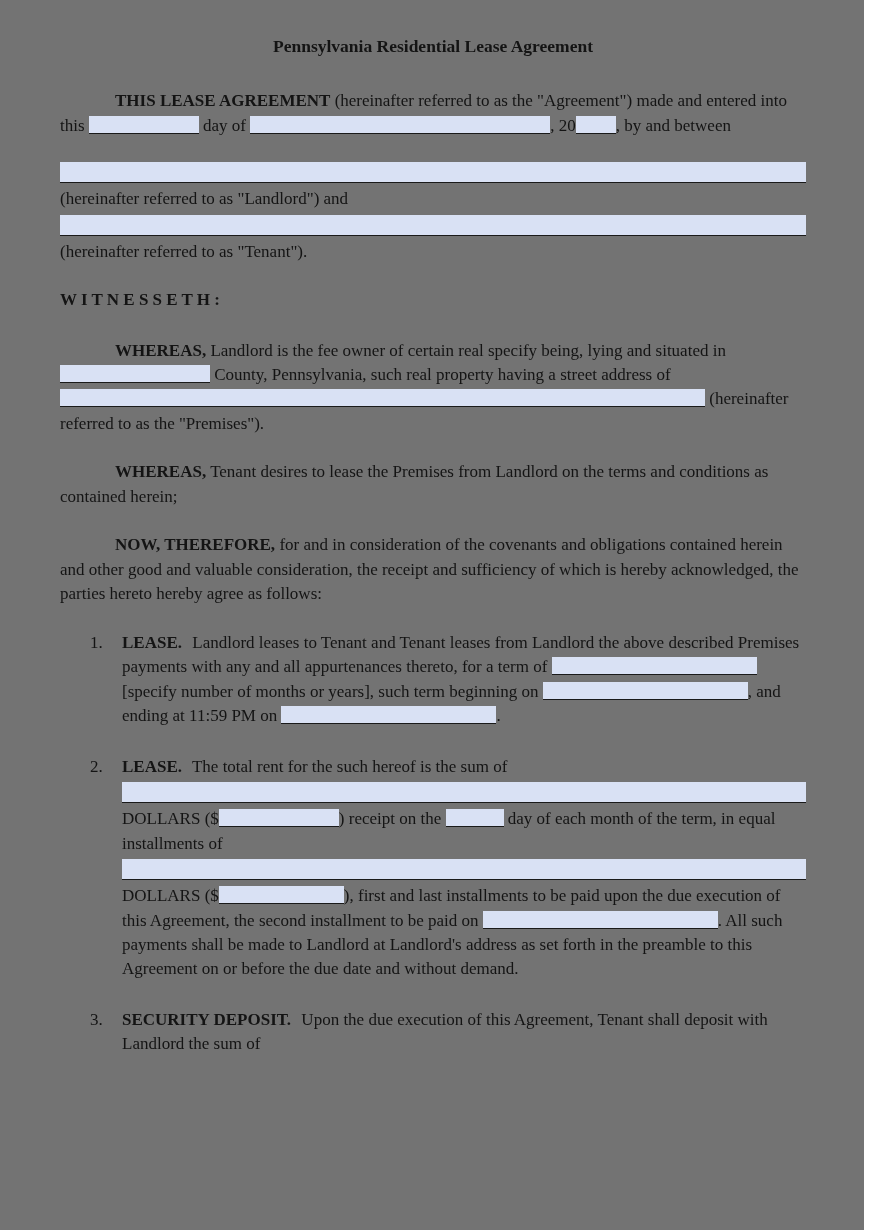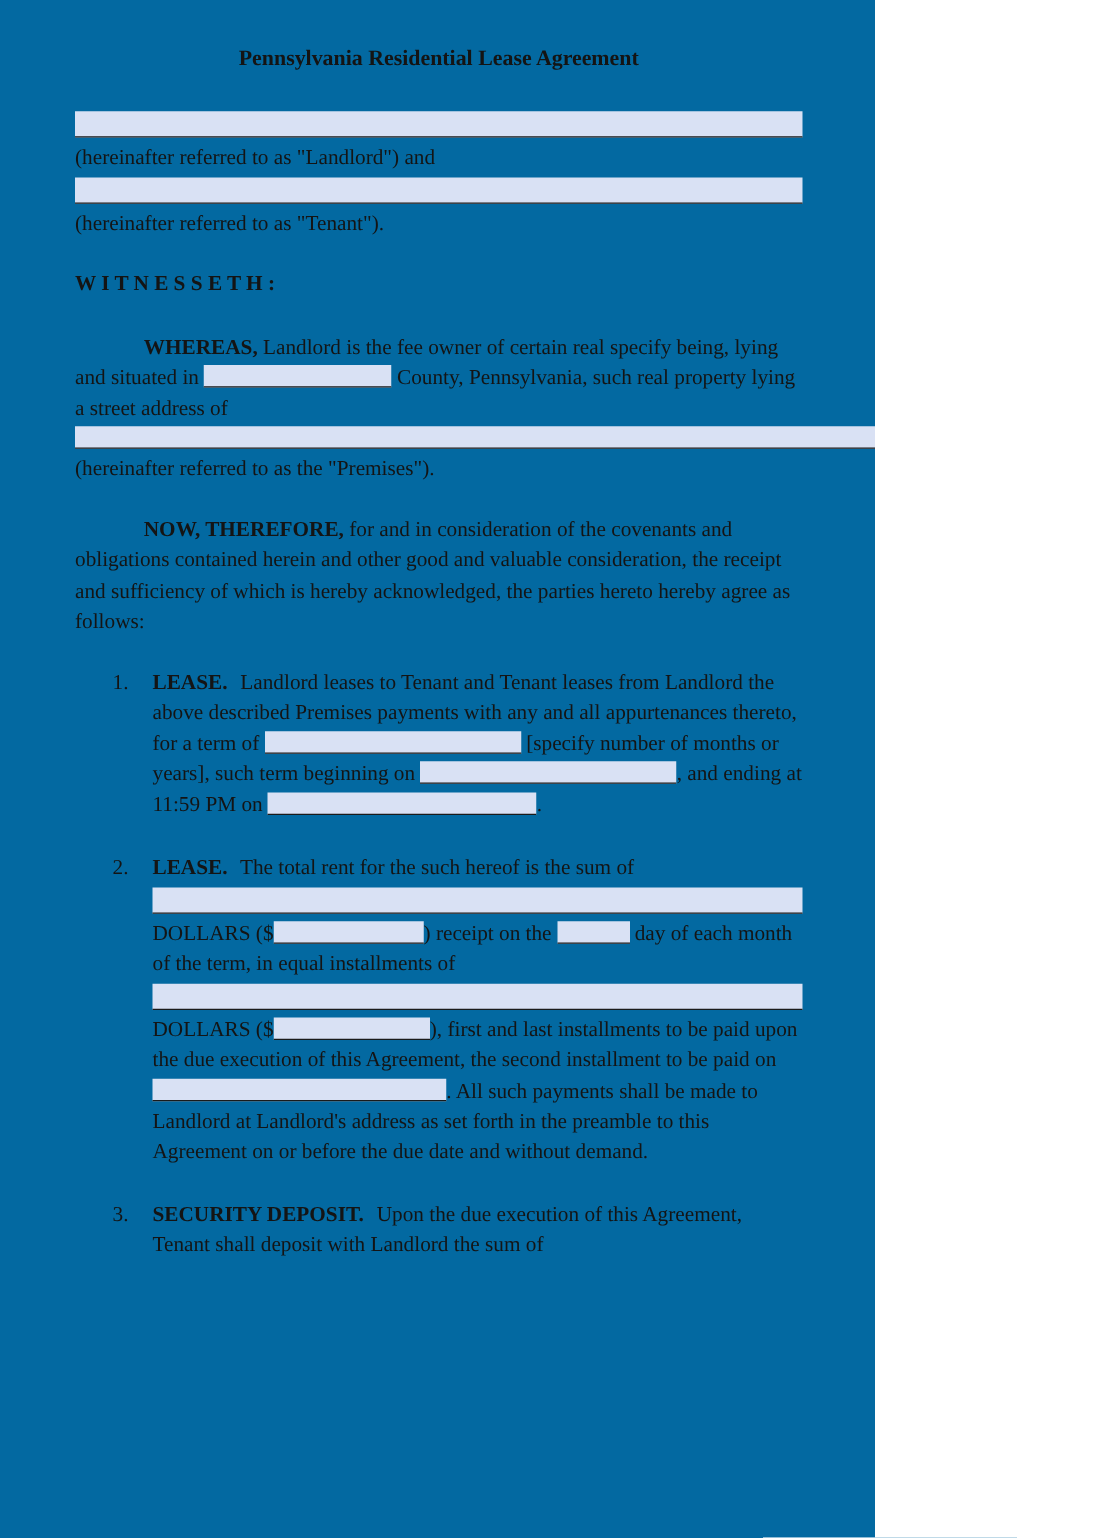--- a/index.html
+++ b/index.html
@@ -1,21 +1,21 @@
 <!DOCTYPE html>
 <html><head>
 <meta charset="utf-8">
 <style>
   html,body { margin:0; padding:0; background:#ffffff; }
   .page {
-    width:700px; height:1230px; box-sizing:border-box;
+    width:864px; height:1230px; box-sizing:border-box;
     padding:34px 58px 20px 60px;
     font-family:"Liberation Serif", serif;
     font-size:17px; line-height:1.44; color:#141414;
-    overflow:hidden; background:#0369a1;
+    overflow:hidden; background:#737373;
   }
   .title { text-align:center; font-weight:bold; font-size:17.5px; margin:0 0 30px 0; }
   .para { margin:0 0 24px 0; }
   .para.tight { margin-bottom:2px; }
   .indent { text-indent:55px; }
   .b { font-weight:bold; }
   .sp { margin-right:6px; }
   .witnesseth { font-weight:bold; margin:0 0 26px 0; }
   
   .blank {
@@ -36,41 +36,52 @@
   .clause .num { width:32px; flex:none; }
   .clause .body { flex:1; }
 </style>
 </head>
 <body>
 
 <div class="page">
 
   <div class="title">Pennsylvania Residential Lease Agreement</div>
 
+  <div class="para indent">
+    <span class="b">THIS LEASE AGREEMENT</span>
+    <span>(hereinafter referred to as the "Agreement") made and entered into this</span>
+    <span class="blank w110"></span>
+    <span>day of</span>
+    <span class="blank w300"></span><span>, 20</span><span class="blank w40"></span><span>, by and between</span>
+  </div>
   <div class="blank-line"></div>
   <div class="para tight">
     <span>(hereinafter referred to as "Landlord") and</span>
   </div>
   <div class="blank-line"></div>
   <div class="para">
     <span>(hereinafter referred to as "Tenant").</span>
   </div>
 
   <div class="witnesseth">W I T N E S S E T H :</div>
 
   <div class="para indent">
     <span class="b">WHEREAS,</span>
     <span>Landlord is the fee owner of certain real specify being, lying and situated in</span>
     <span class="blank w150"></span>
-    <span>County, Pennsylvania, such real property lying a street address of</span>
+    <span>County, Pennsylvania, such real property having a street address of</span>
     <span class="blank w645"></span>
     <span>(hereinafter referred to as the "Premises").</span>
   </div>
 
 
+  <div class="para indent">
+    <span class="b">WHEREAS,</span>
+    <span>Tenant desires to lease the Premises from Landlord on the terms and conditions as contained herein;</span>
+  </div>
 
   <div class="para indent">
     <span class="b">NOW, THEREFORE,</span>
     <span>for and in consideration of the covenants and obligations contained herein and other good and valuable consideration, the receipt and sufficiency of which is hereby acknowledged, the parties hereto hereby agree as follows:</span>
   </div>
 
   <div class="clauses">
 
     <div class="clause">
       <div class="num">1.</div>

